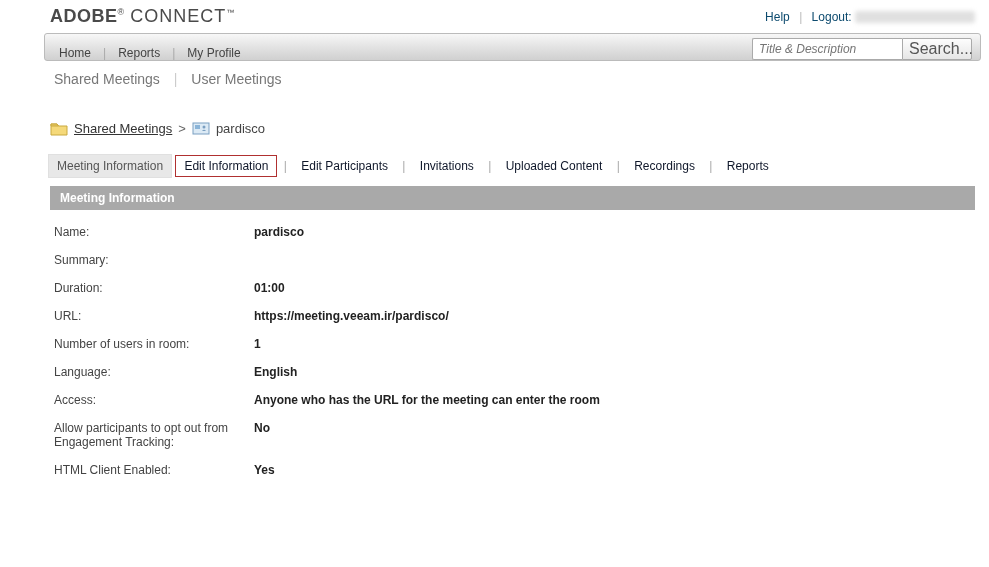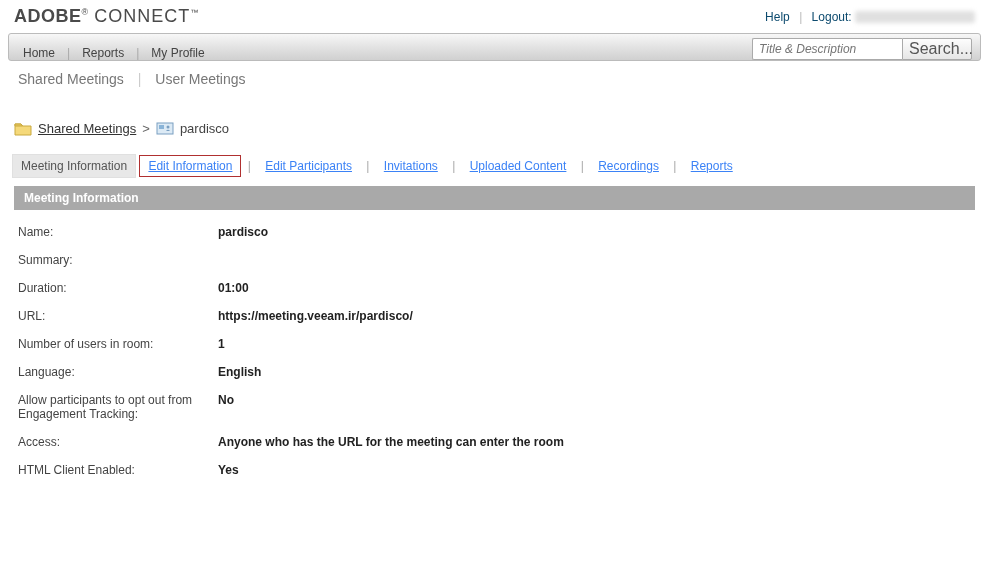--- a/index.html
+++ b/index.html
@@ -3,21 +3,21 @@
 <meta charset="utf-8">
 <style>
   * { box-sizing: border-box; }
   body {
     margin: 0;
     font-family: Verdana, Arial, sans-serif;
     font-size: 12px;
     color: #333;
     background: #fff;
   }
-  .page { width: 989px; }
+  .page { width: 989px; padding-left: 36px; }
   .header {
     display: flex;
     justify-content: space-between;
     align-items: center;
     padding: 6px 14px 6px 14px;
   }
   .logo {
     font-family: "Trebuchet MS", Arial, sans-serif;
     font-size: 18px;
     color: #4a4a4a;
@@ -99,22 +99,21 @@
   .breadcrumb .gt { color: #666; }
   .breadcrumb .current { color: #444; }
   .folder-icon svg, .meeting-icon svg { display: block; }
   .tabs {
     padding: 0 12px;
     font-size: 12px;
   }
   .tabs .tab {
     display: inline-block;
     padding: 4px 8px;
-    color: #3b82f6;
-    text-decoration: underline;
+    color: #0f172a;
     cursor: pointer;
   }
   .tabs .active {
     background: #e8e8e8;
     text-decoration: none;
     color: #555;
     border: 1px solid #e0e0e0;
   }
   .tabs .highlighted {
     border: 1.5px solid #b03030;
@@ -245,28 +244,28 @@
       </tr>
       <tr>
         <td class="label">Number of users in room:</td>
         <td class="value">1</td>
       </tr>
       <tr>
         <td class="label">Language:</td>
         <td class="value">English</td>
       </tr>
       <tr>
+        <td class="label">Access:</td>
+        <td class="value">Anyone who has the URL for the meeting can enter the room</td>
+      </tr>
+      <tr>
         <td class="label">Allow participants to opt out from Engagement Tracking:</td>
         <td class="value">No</td>
       </tr>
       <tr>
-        <td class="label">Access:</td>
-        <td class="value">Anyone who has the URL for the meeting can enter the room</td>
-      </tr>
-      <tr>
         <td class="label">HTML Client Enabled:</td>
         <td class="value">Yes</td>
       </tr>
     </tbody>
       </table>
   </div>
 
 </div>
 
 </body></html>

